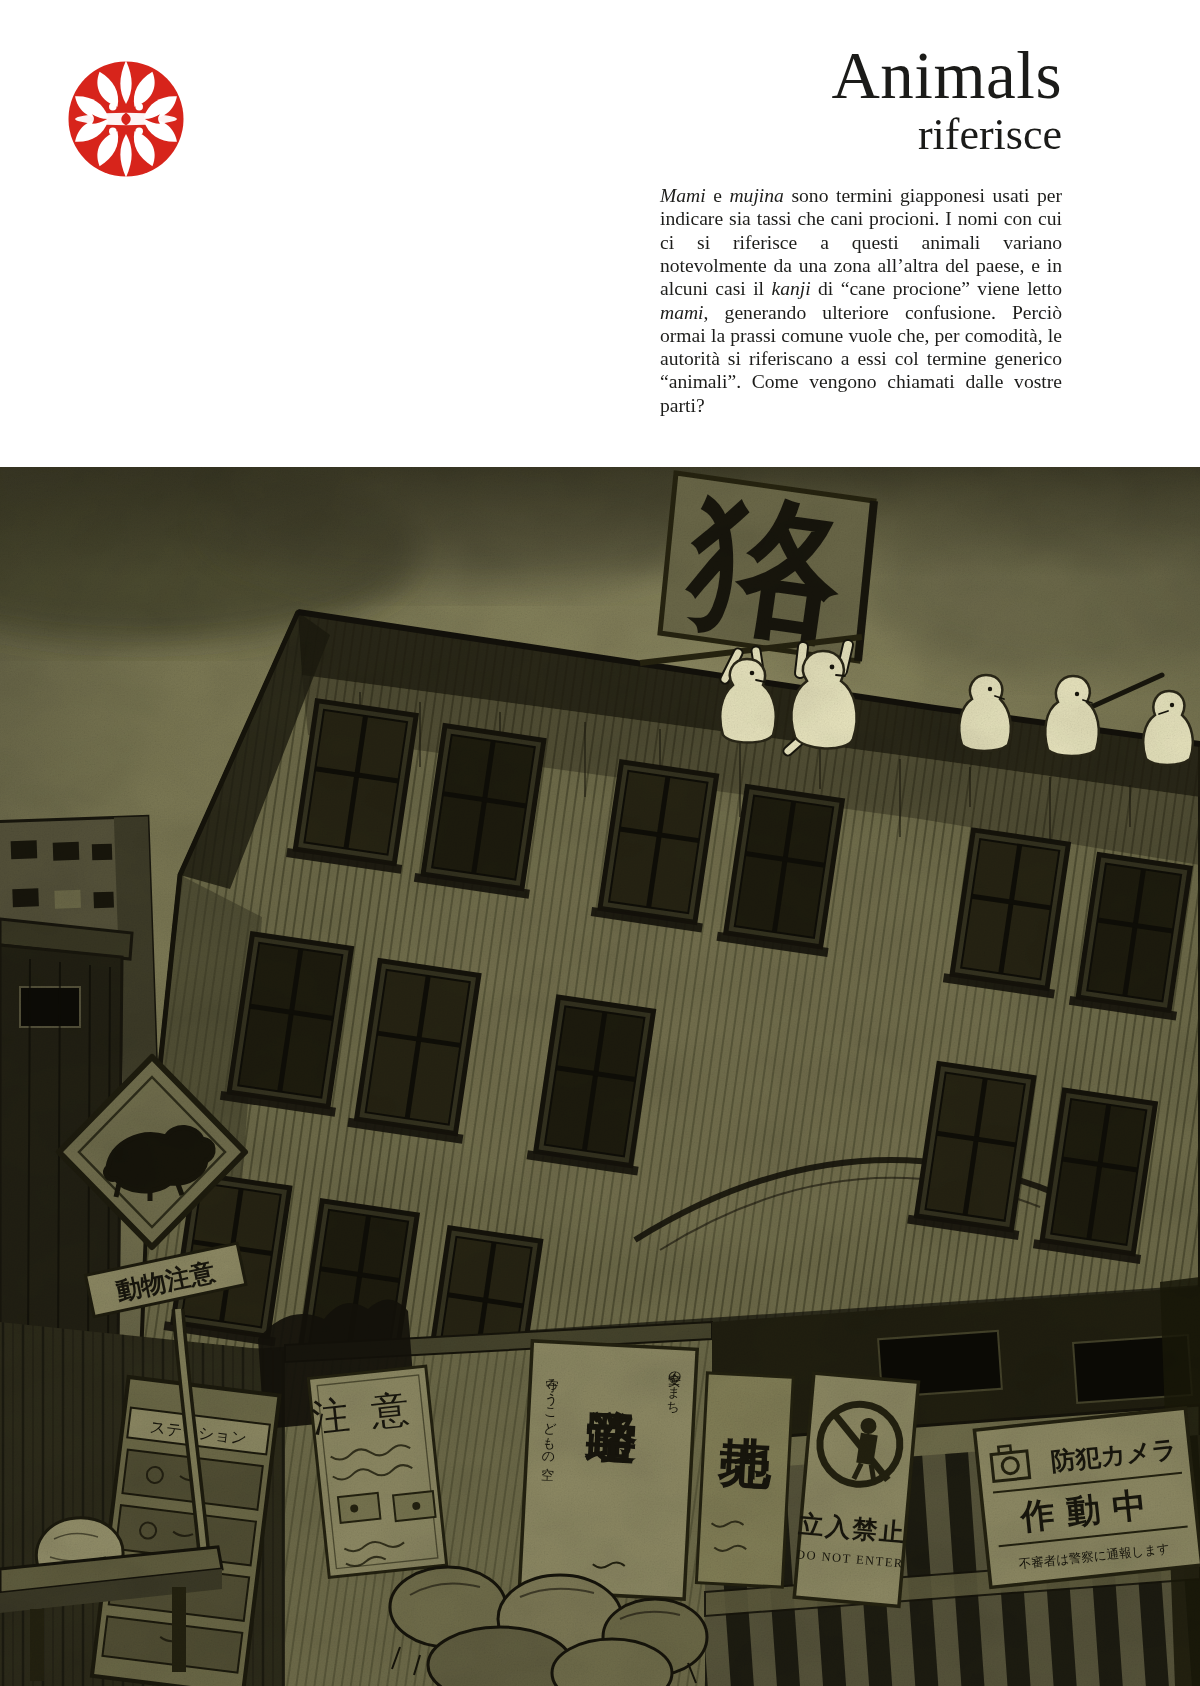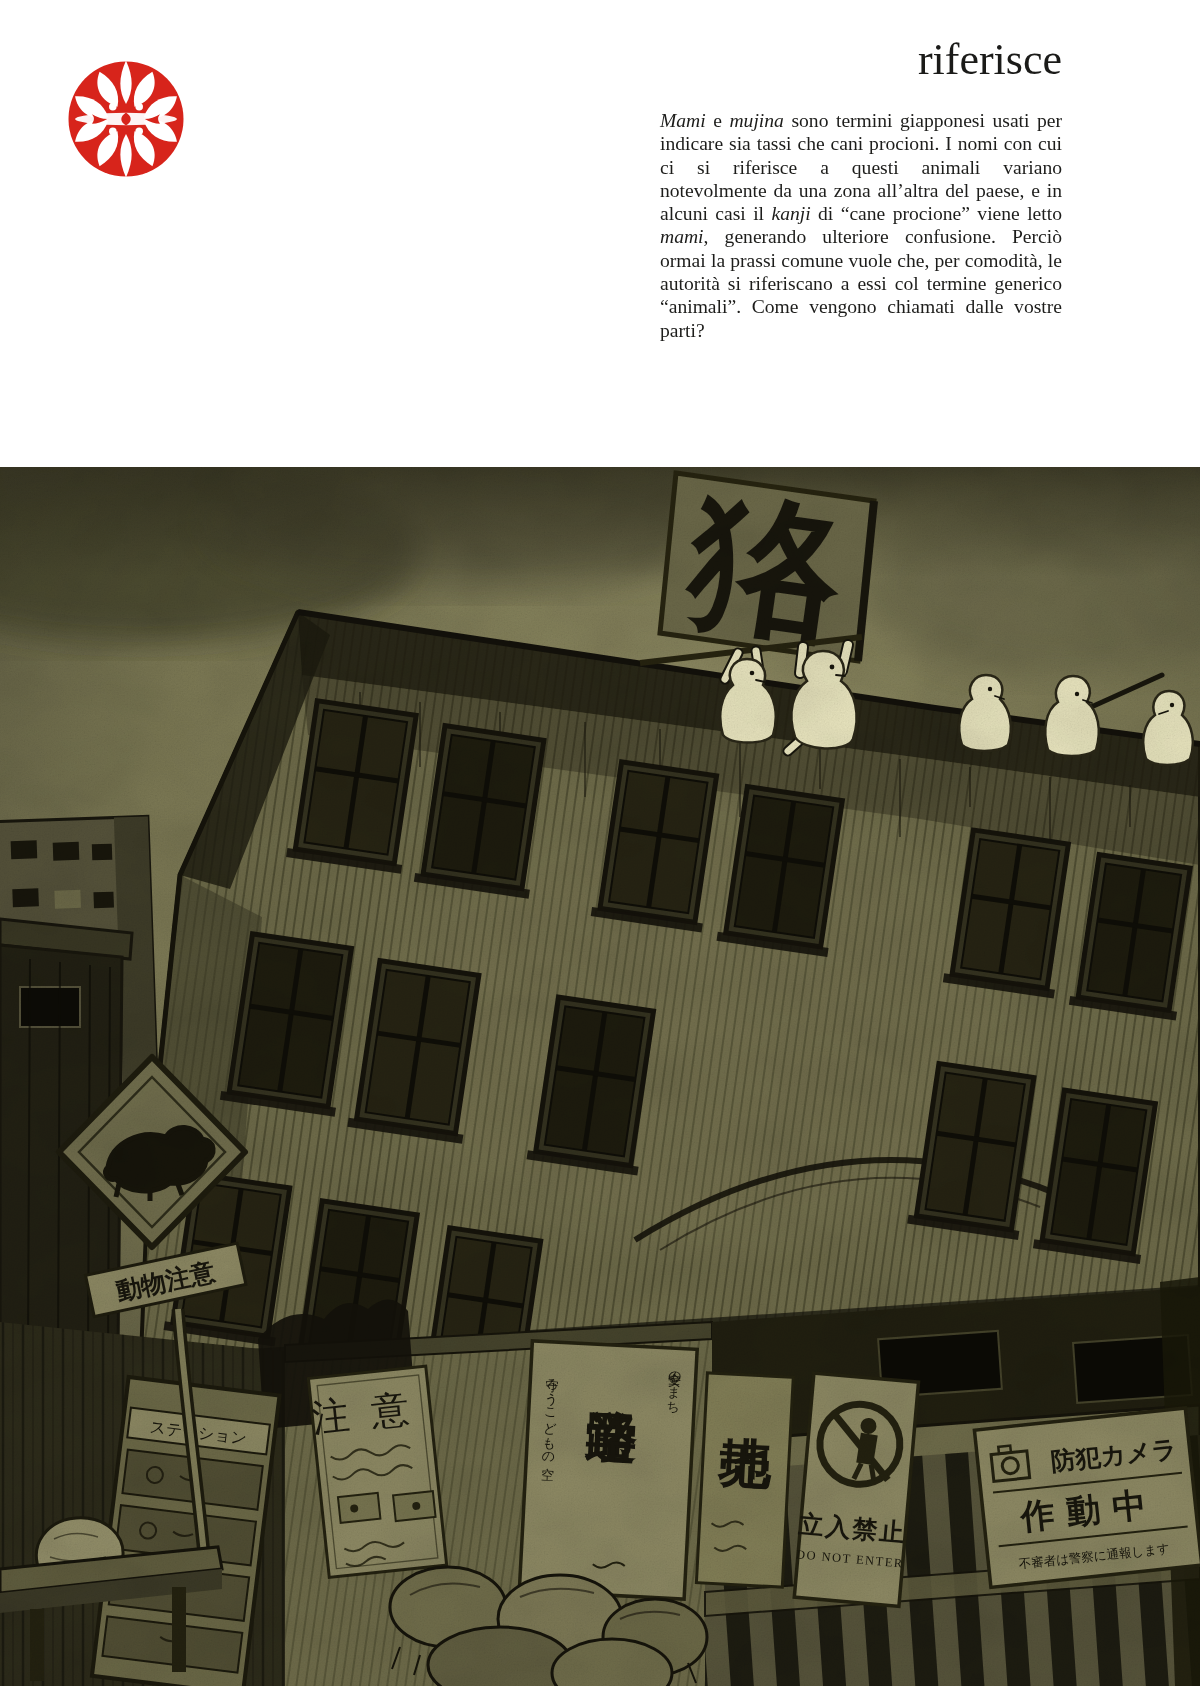--- a/index.html
+++ b/index.html
@@ -35,20 +35,21 @@
       </g>
       <use href="#lhalf" transform="scale(1,-1) translate(0,-140)"></use>
       <ellipse cx="70" cy="70" rx="54" ry="6.5" fill="#ffffff" opacity="0.95"></ellipse>
       <path d="M70 63 q-10 7 0 14 q10 -7 0 -14z" style="fill:var(--red)"></path>
       <path d="M34 65 q8 5 16 5 q-8 5 -16 5 q4 -5 0 -10z" style="fill:var(--red)"></path>
       <path d="M106 65 q-8 5 -16 5 q8 5 16 5 q-4 -5 0 -10z" style="fill:var(--red)"></path>
     </svg>
   </div>
 
   <div class="title-block">
+    <h1 class="book-title">Animals</h1>
     <div class="author">riferisce</div>
     <p class="intro"><i>Mami</i><span> e </span><i>mujina</i><span> sono termini giapponesi usati per indicare sia tassi che cani procioni. I nomi con cui ci si riferisce a questi animali variano notevolmente da una zona all’altra del paese, e in alcuni casi il </span><i>kanji</i><span> di “cane procione” viene letto </span><i>mami</i><span>, generando ulteriore confusione. Perciò ormai la prassi comune vuole che, per comodità, le autorità si riferiscano a essi col termine generico “animali”. Come vengono chiamati dalle vostre parti?</span></p>
   </div>
 
   <svg class="art" width="1200" height="1219" viewBox="0 0 1200 1219">
     <defs>
       <radialGradient id="skyGrad" cx="55%" cy="35%" r="80%">
         <stop offset="0%" stop-color="#8f8b63"></stop>
         <stop offset="55%" stop-color="#7b7853"></stop>
         <stop offset="100%" stop-color="#4e4c37"></stop>

